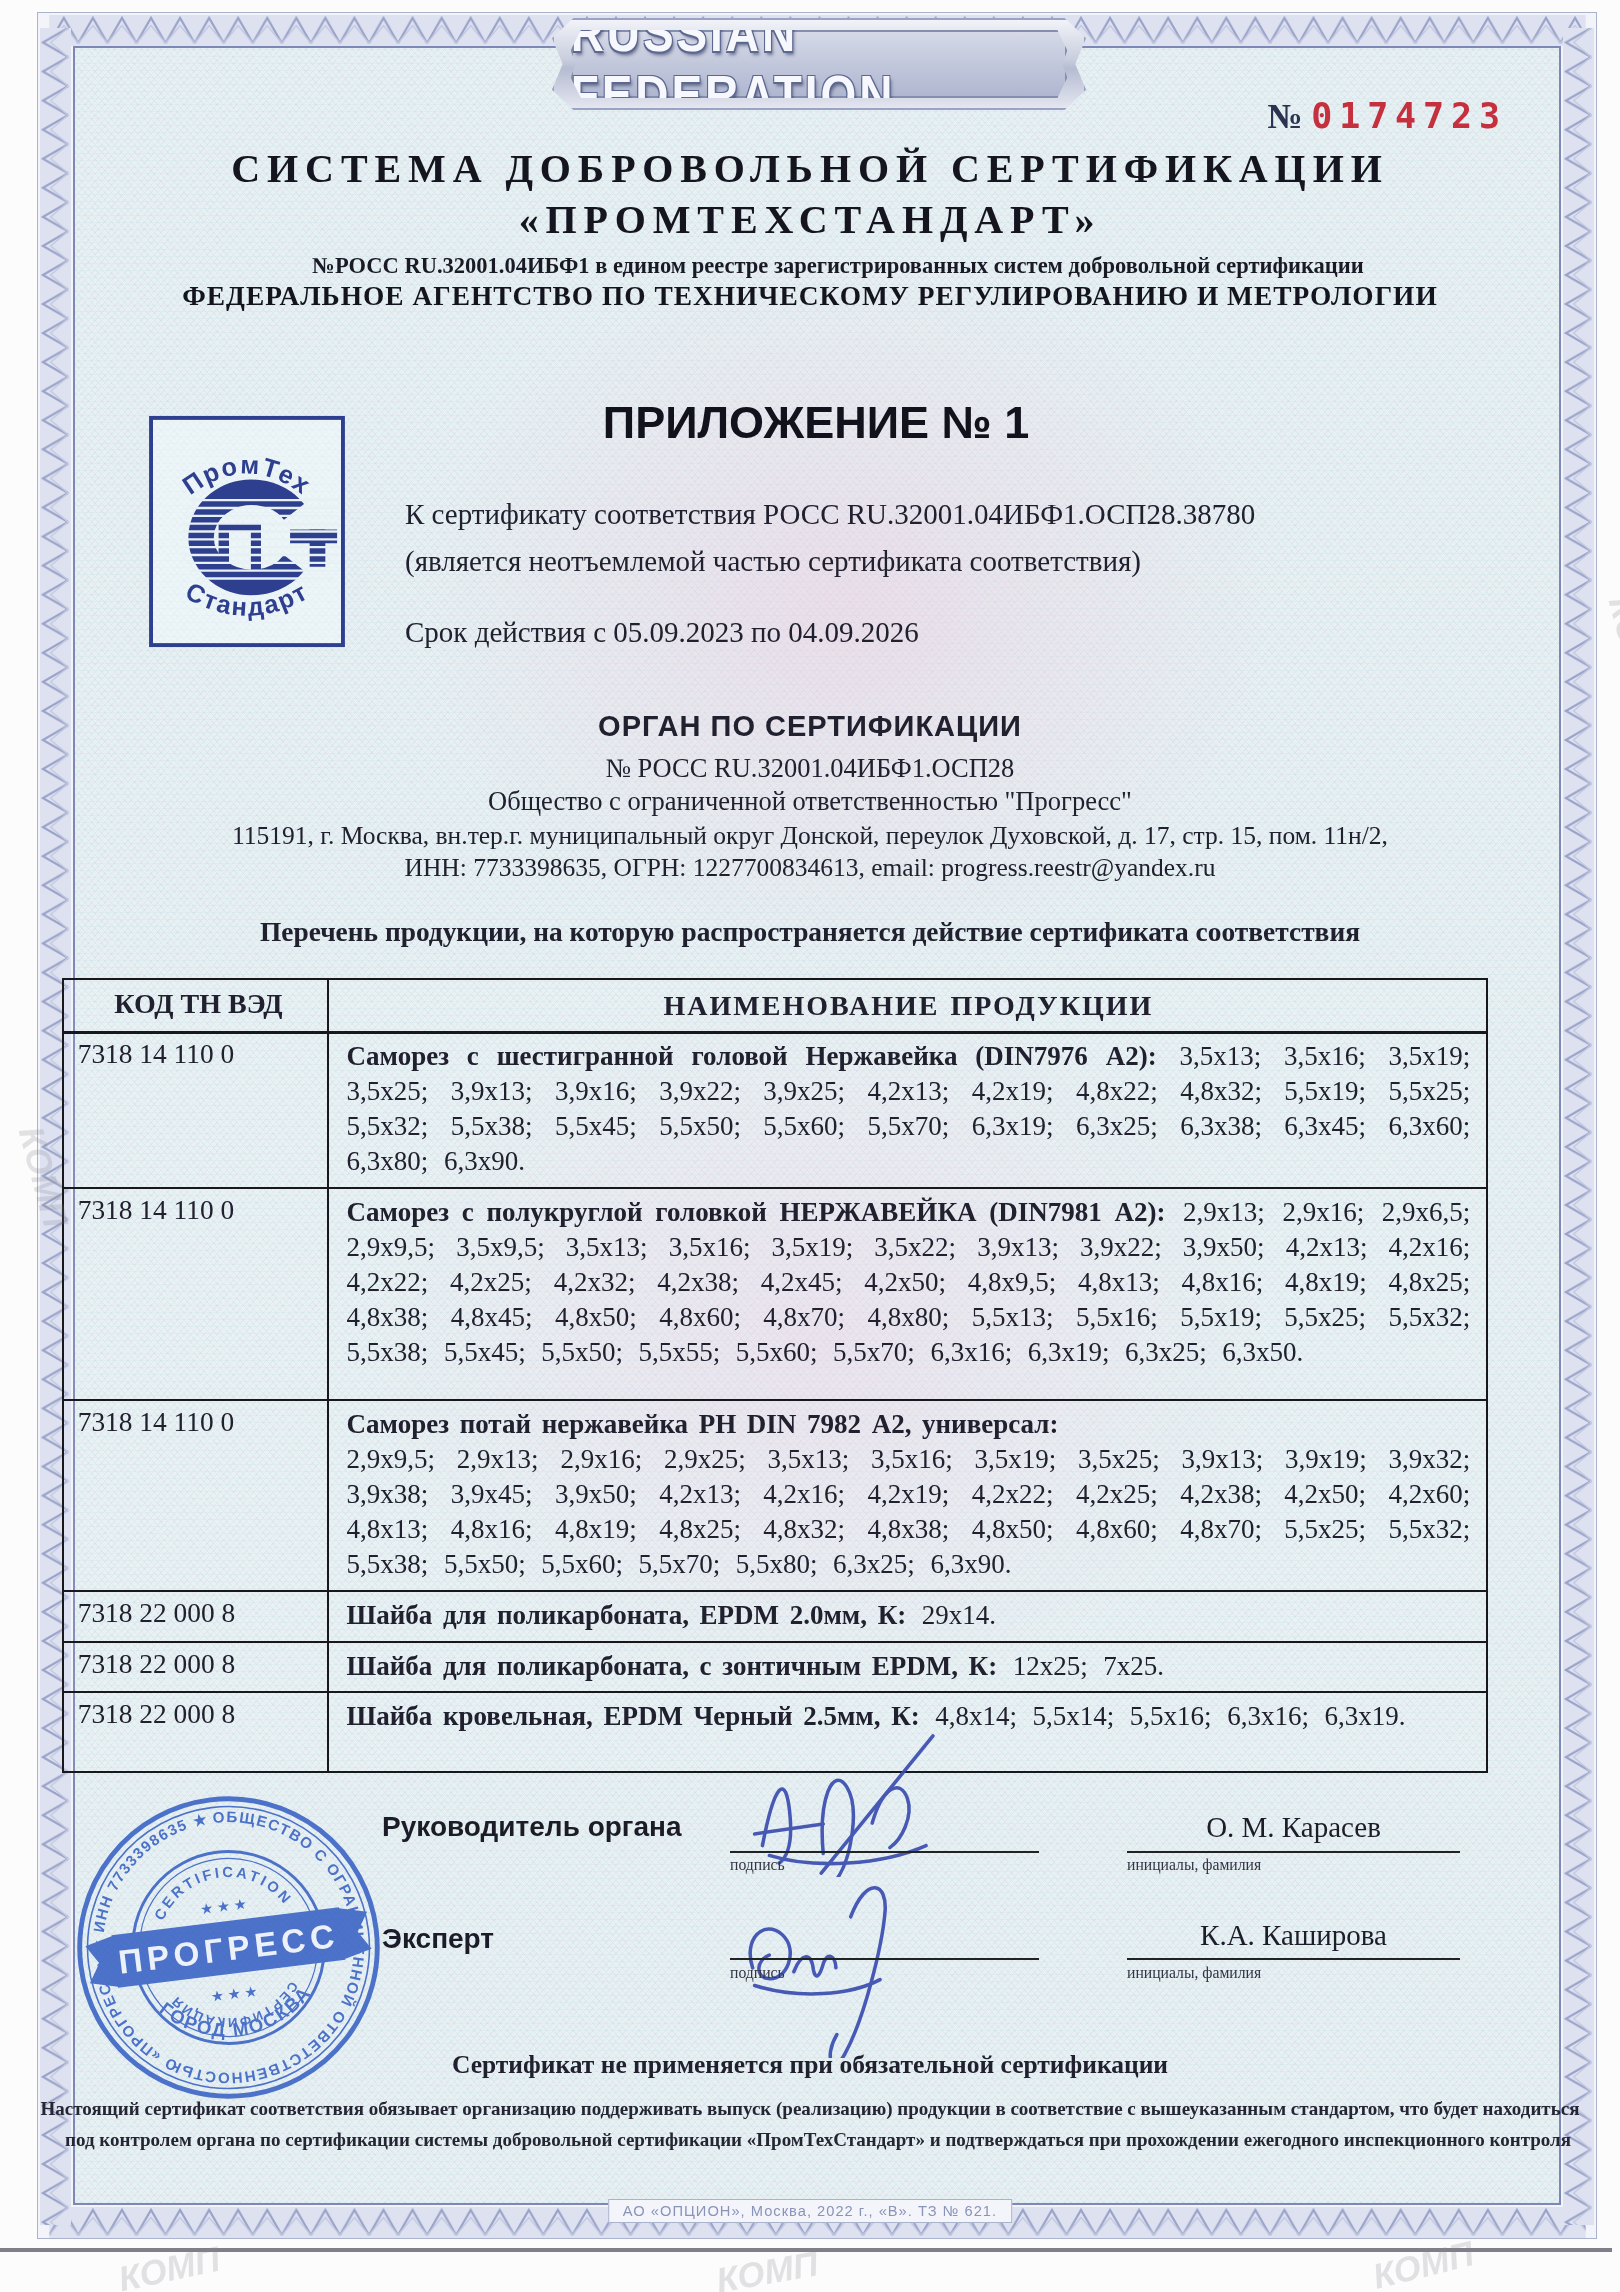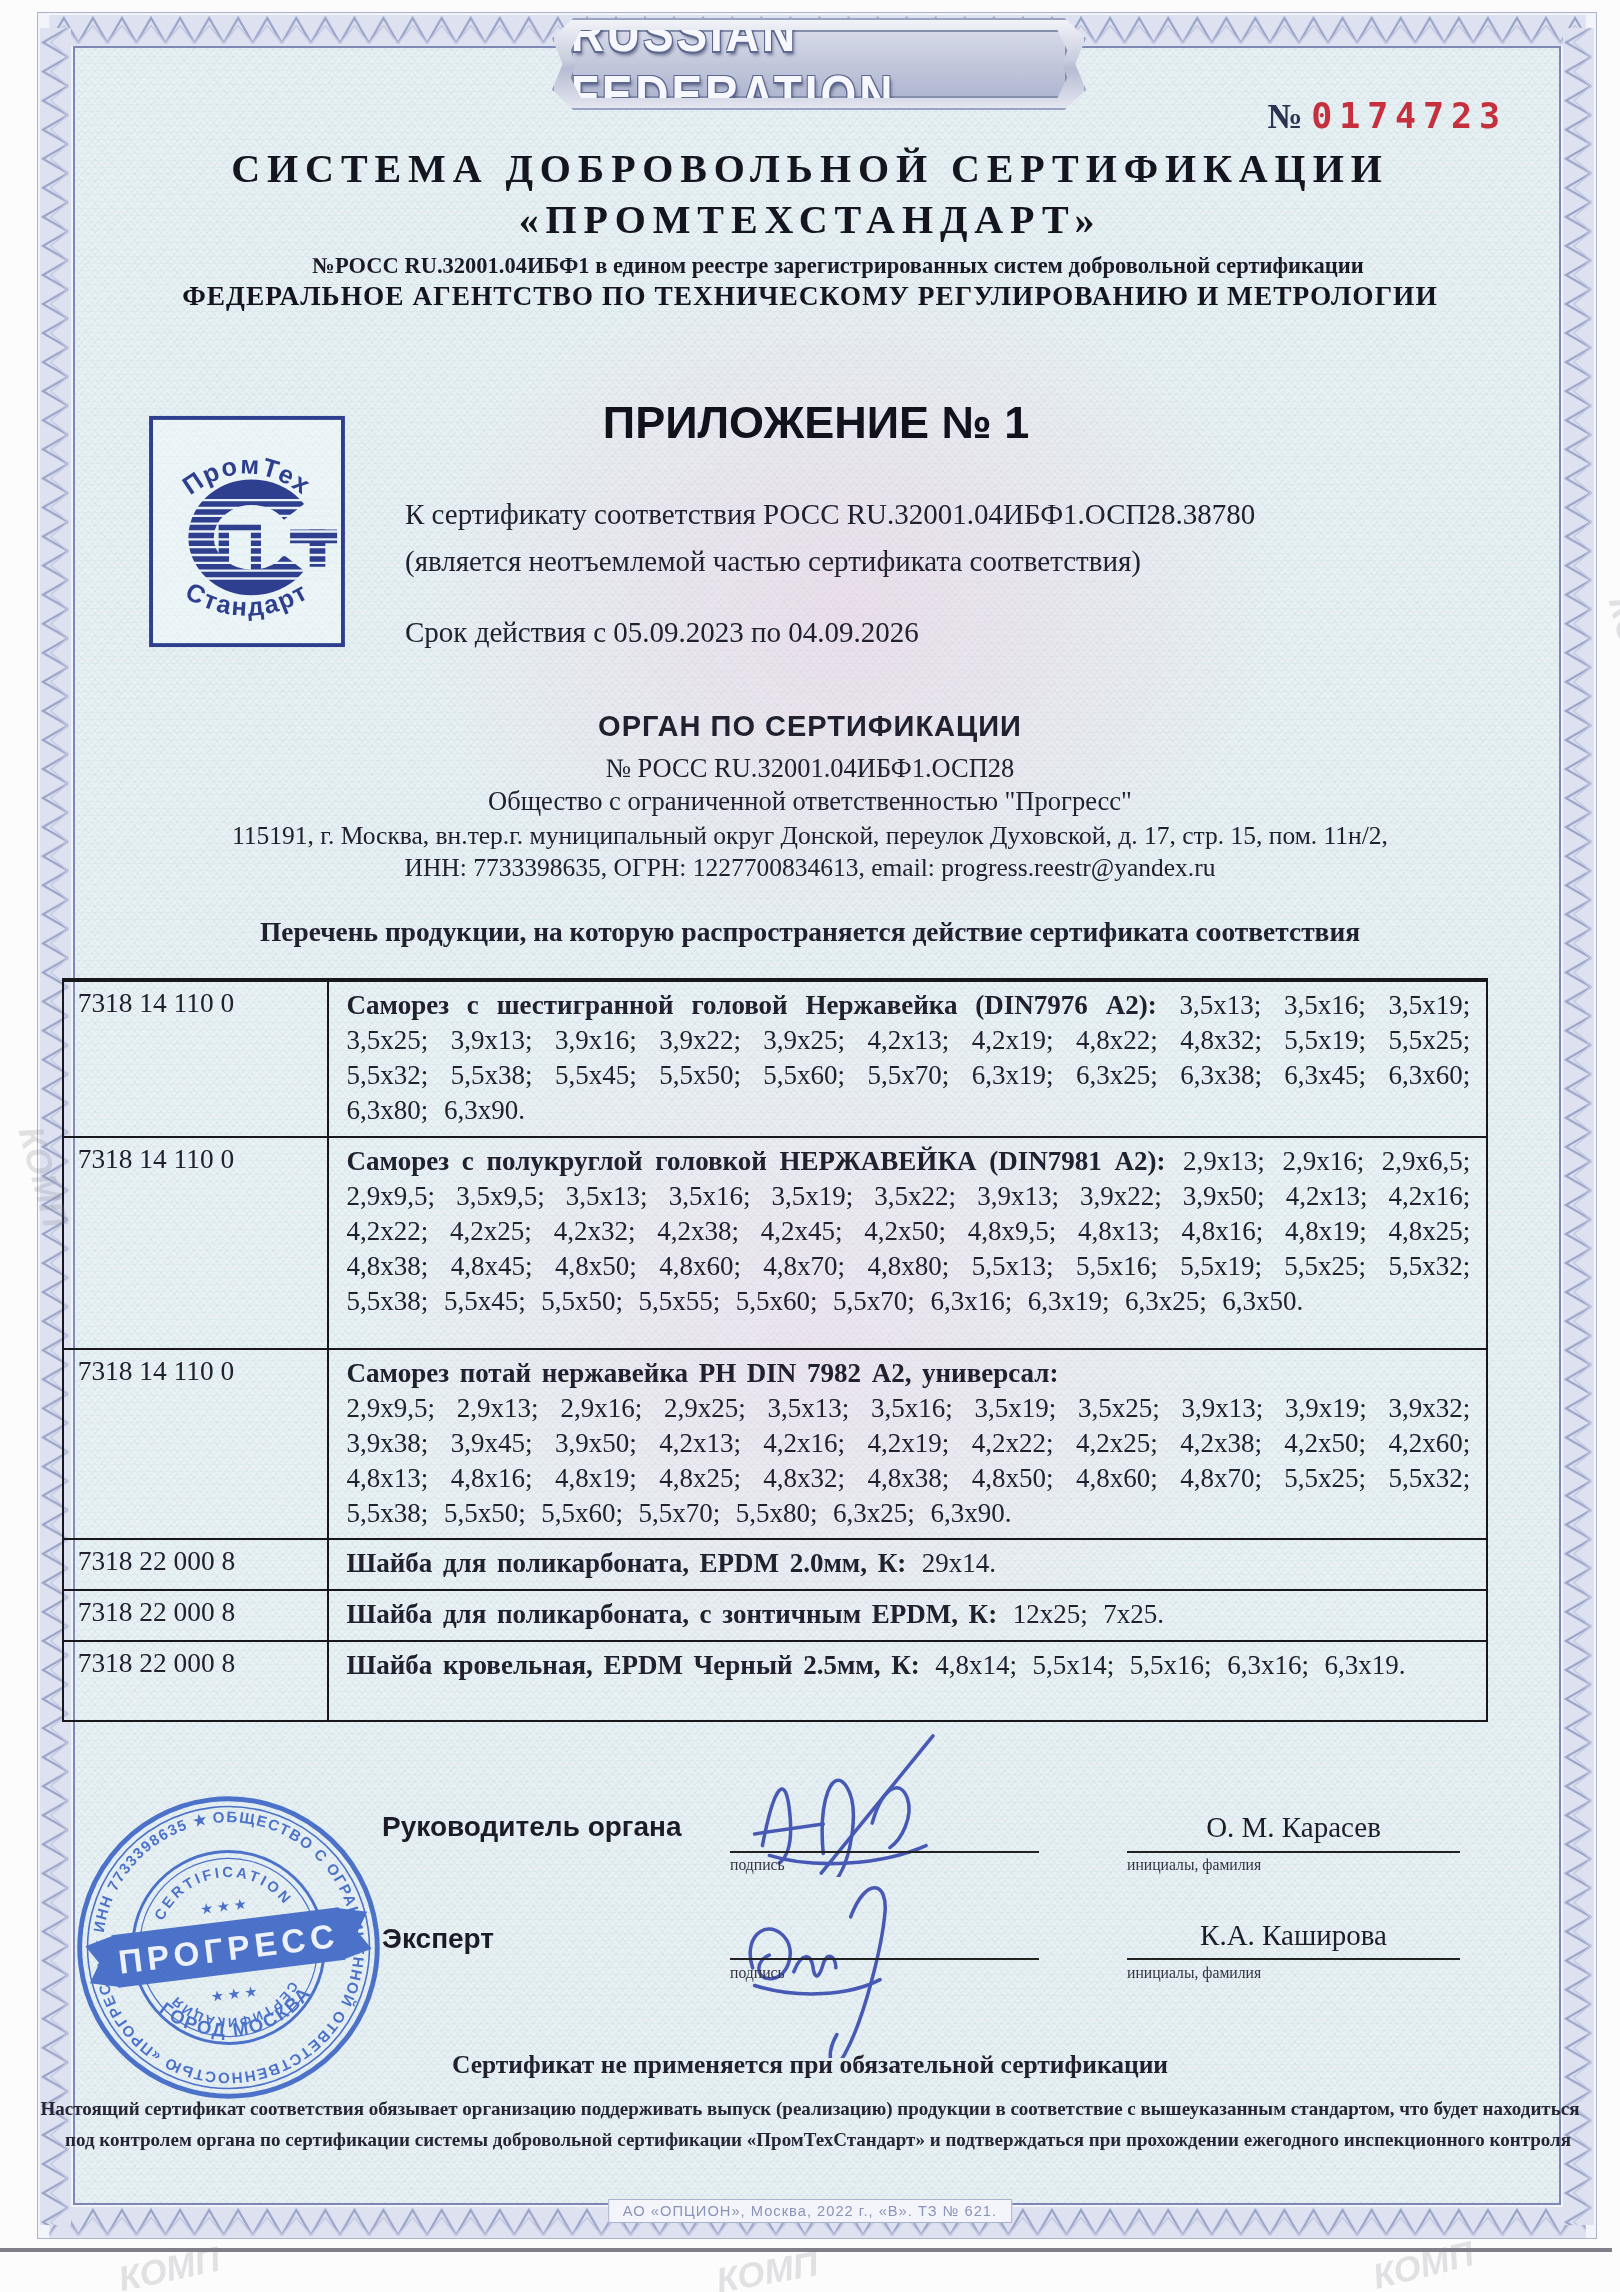--- a/index.html
+++ b/index.html
@@ -187,20 +187,24 @@
 
 <div class="abs t-center org-h">ОРГАН ПО СЕРТИФИКАЦИИ</div>
 <div class="abs t-center org-n">№ РОСС RU.32001.04ИБФ1.ОСП28</div>
 <div class="abs t-center org-name">Общество с ограниченной ответственностью "Прогресс"</div>
 <div class="abs t-center org-addr">115191, г. Москва, вн.тер.г. муниципальный округ Донской, переулок Духовской, д. 17, стр. 15, пом. 11н/2,</div>
 <div class="abs t-center org-cont">ИНН: 7733398635, ОГРН: 1227700834613, email: progress.reestr@yandex.ru</div>
 
 <div class="abs t-center prod-cap">Перечень продукции, на которую распространяется действие сертификата соответствия</div>
 
 <div class="ptable">
+  <div class="trow thead first">
+    <div class="c-code">КОД ТН ВЭД</div>
+    <div class="c-name">НАИМЕНОВАНИЕ ПРОДУКЦИИ</div>
+  </div>
   <div class="trow r1">
     <div class="c-code">7318 14 110 0</div>
     <div class="c-name"><b>Саморез с шестигранной головой Нержавейка  (DIN7976 А2):</b><span> 3,5х13; 3,5х16; 3,5х19; 3,5х25; 3,9х13; 3,9х16; 3,9х22; 3,9х25; 4,2х13; 4,2х19; 4,8х22; 4,8х32; 5,5х19; 5,5х25; 5,5х32; 5,5х38; 5,5х45; 5,5х50; 5,5х60; 5,5х70; 6,3х19; 6,3х25; 6,3х38; 6,3х45; 6,3х60; 6,3х80; 6,3х90.</span></div>
   </div>
   <div class="trow r2">
     <div class="c-code">7318 14 110 0</div>
     <div class="c-name"><b>Саморез с полукруглой головкой НЕРЖАВЕЙКА  (DIN7981 А2):</b><span> 2,9х13; 2,9х16; 2,9х6,5; 2,9х9,5; 3,5х9,5; 3,5х13; 3,5х16; 3,5х19; 3,5х22; 3,9х13; 3,9х22; 3,9х50; 4,2х13; 4,2х16; 4,2х22; 4,2х25; 4,2х32; 4,2х38; 4,2х45; 4,2х50; 4,8х9,5; 4,8х13; 4,8х16; 4,8х19; 4,8х25; 4,8х38; 4,8х45; 4,8х50; 4,8х60; 4,8х70; 4,8х80; 5,5х13; 5,5х16; 5,5х19; 5,5х25; 5,5х32; 5,5х38; 5,5х45; 5,5х50; 5,5х55; 5,5х60; 5,5х70; 6,3х16; 6,3х19; 6,3х25; 6,3х50.</span></div>
   </div>
   <div class="trow r3">
     <div class="c-code">7318 14 110 0</div>

